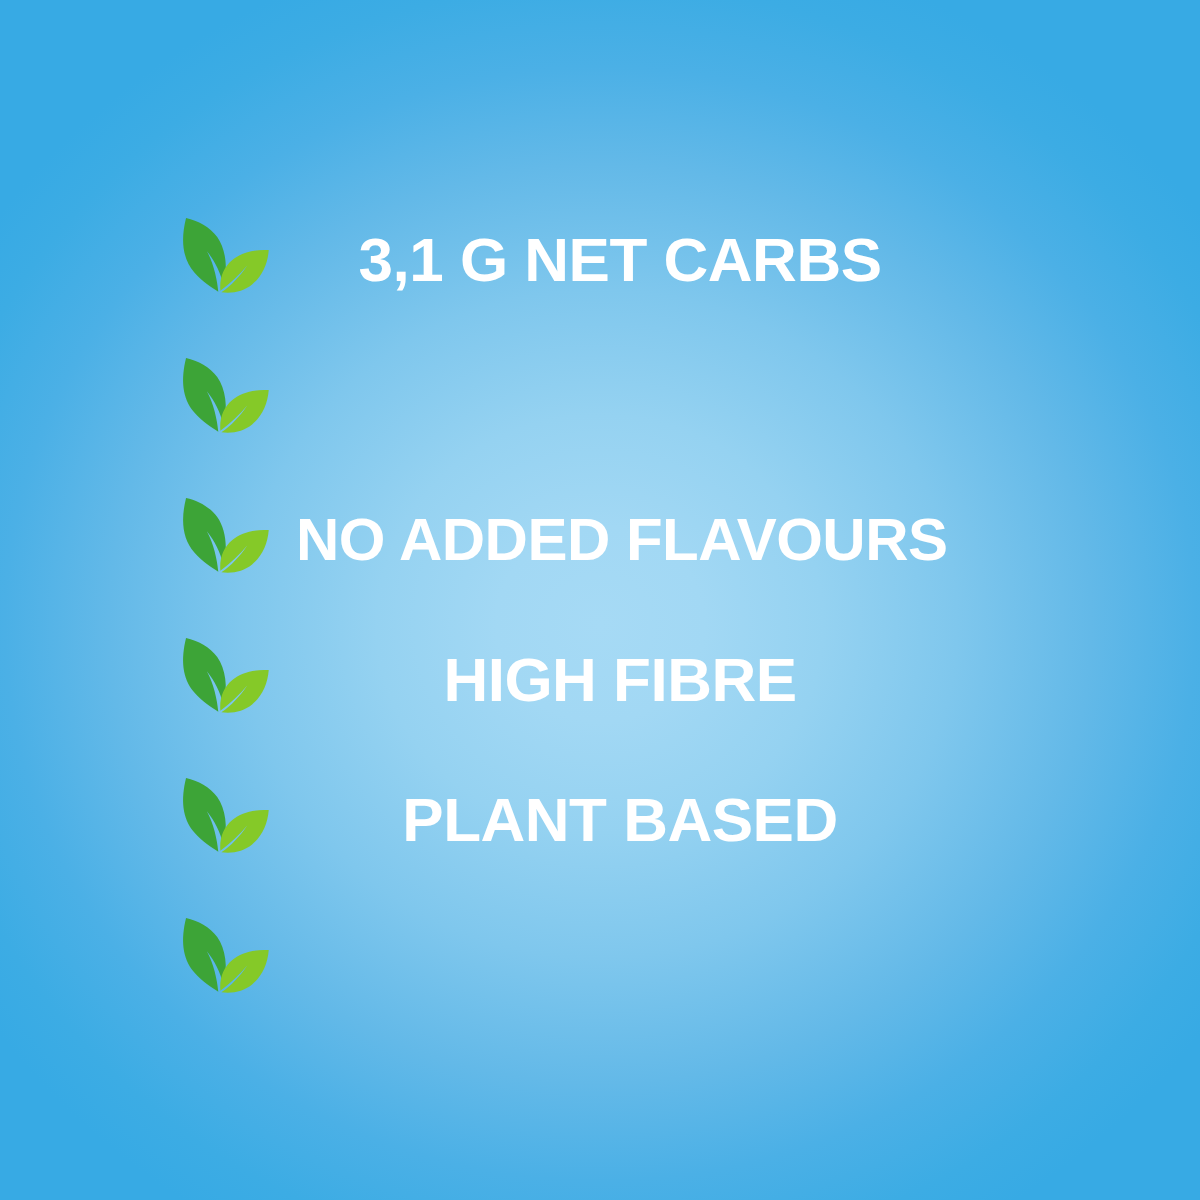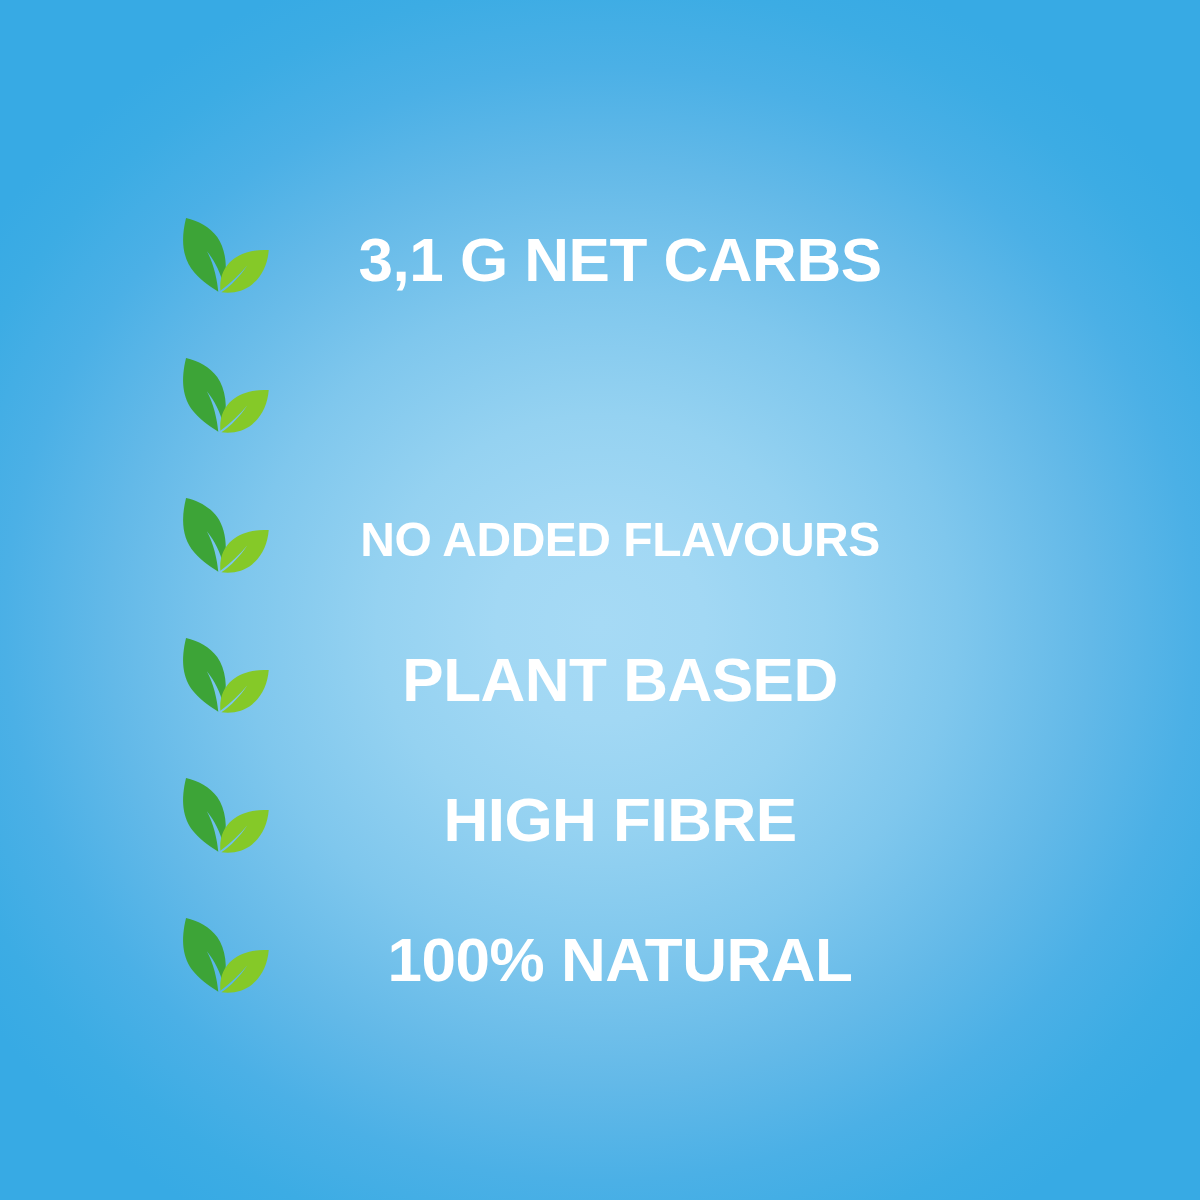--- a/index.html
+++ b/index.html
@@ -83,21 +83,21 @@
     font-size: 63px;
     line-height: 1;
     letter-spacing: -0.5px;
     white-space: nowrap;
     -webkit-font-smoothing: antialiased;
   }
 
   
   .benefit-row[data-row="0"] .benefit-label { font-size: 62px; }
   .benefit-row[data-row="1"] .benefit-label { font-size: 62px; }
-  .benefit-row[data-row="2"] .benefit-label { font-size: 48px; }
+  .benefit-row[data-row="2"] .benefit-label { font-size: 60px; }
   .benefit-row[data-row="3"] .benefit-label { font-size: 62px; }
   .benefit-row[data-row="4"] .benefit-label { font-size: 62px; }
   .benefit-row[data-row="5"] .benefit-label { font-size: 62px; }
 </style>
 </head>
 <body>
 
 <div id="infographic">
 
   <div class="benefits-list">
@@ -124,44 +124,43 @@
     <div class="benefit-row" data-row="2">
       <span class="leaf-icon">
         <svg viewBox="0 0 100 100" xmlns="http://www.w3.org/2000/svg" aria-hidden="true">
           <path d="M13.5 9.5 C 8.5 30 9.5 48 21.5 62 C 29 71 38.5 76.5 44.5 80.5 C 43.5 69 40 53 33.5 41.5 C 41 50.5 46.5 62 49.5 74 C 54 57 51.5 39.5 43.5 28 C 36.5 18 25 12 13.5 9.5 Z" fill="#3da437"></path>
           <path d="M93 40.5 C 79 39.5 66.5 43 58 50 C 49.5 57 45.5 67.5 46.5 79.5 C 56 72.5 65 64 72.5 55 C 65.5 65.5 57 74.5 47.5 81 C 58.5 82.5 69 80 77 73.5 C 87 65.5 92 53.5 93 40.5 Z" fill="#85c928"></path>
         </svg>
       </span>
       <span class="benefit-label">NO ADDED FLAVOURS</span>
     </div>
 
+    <div class="benefit-row" data-row="3">
+      <span class="leaf-icon">
+        <svg viewBox="0 0 100 100" xmlns="http://www.w3.org/2000/svg" aria-hidden="true">
+          <path d="M13.5 9.5 C 8.5 30 9.5 48 21.5 62 C 29 71 38.5 76.5 44.5 80.5 C 43.5 69 40 53 33.5 41.5 C 41 50.5 46.5 62 49.5 74 C 54 57 51.5 39.5 43.5 28 C 36.5 18 25 12 13.5 9.5 Z" fill="#3da437"></path>
+          <path d="M93 40.5 C 79 39.5 66.5 43 58 50 C 49.5 57 45.5 67.5 46.5 79.5 C 56 72.5 65 64 72.5 55 C 65.5 65.5 57 74.5 47.5 81 C 58.5 82.5 69 80 77 73.5 C 87 65.5 92 53.5 93 40.5 Z" fill="#85c928"></path>
+        </svg>
+      </span>
+      <span class="benefit-label">HIGH FIBRE</span>
+    </div>
+
     <div class="benefit-row" data-row="4">
       <span class="leaf-icon">
         <svg viewBox="0 0 100 100" xmlns="http://www.w3.org/2000/svg" aria-hidden="true">
           <path d="M13.5 9.5 C 8.5 30 9.5 48 21.5 62 C 29 71 38.5 76.5 44.5 80.5 C 43.5 69 40 53 33.5 41.5 C 41 50.5 46.5 62 49.5 74 C 54 57 51.5 39.5 43.5 28 C 36.5 18 25 12 13.5 9.5 Z" fill="#3da437"></path>
           <path d="M93 40.5 C 79 39.5 66.5 43 58 50 C 49.5 57 45.5 67.5 46.5 79.5 C 56 72.5 65 64 72.5 55 C 65.5 65.5 57 74.5 47.5 81 C 58.5 82.5 69 80 77 73.5 C 87 65.5 92 53.5 93 40.5 Z" fill="#85c928"></path>
         </svg>
       </span>
       <span class="benefit-label">PLANT BASED</span>
     </div>
 
-    <div class="benefit-row" data-row="3">
-      <span class="leaf-icon">
-        <svg viewBox="0 0 100 100" xmlns="http://www.w3.org/2000/svg" aria-hidden="true">
-          <path d="M13.5 9.5 C 8.5 30 9.5 48 21.5 62 C 29 71 38.5 76.5 44.5 80.5 C 43.5 69 40 53 33.5 41.5 C 41 50.5 46.5 62 49.5 74 C 54 57 51.5 39.5 43.5 28 C 36.5 18 25 12 13.5 9.5 Z" fill="#3da437"></path>
-          <path d="M93 40.5 C 79 39.5 66.5 43 58 50 C 49.5 57 45.5 67.5 46.5 79.5 C 56 72.5 65 64 72.5 55 C 65.5 65.5 57 74.5 47.5 81 C 58.5 82.5 69 80 77 73.5 C 87 65.5 92 53.5 93 40.5 Z" fill="#85c928"></path>
-        </svg>
-      </span>
-      <span class="benefit-label">HIGH FIBRE</span>
-    </div>
-
     <div class="benefit-row" data-row="5">
       <span class="leaf-icon">
         <svg viewBox="0 0 100 100" xmlns="http://www.w3.org/2000/svg" aria-hidden="true">
           <path d="M13.5 9.5 C 8.5 30 9.5 48 21.5 62 C 29 71 38.5 76.5 44.5 80.5 C 43.5 69 40 53 33.5 41.5 C 41 50.5 46.5 62 49.5 74 C 54 57 51.5 39.5 43.5 28 C 36.5 18 25 12 13.5 9.5 Z" fill="#3da437"></path>
           <path d="M93 40.5 C 79 39.5 66.5 43 58 50 C 49.5 57 45.5 67.5 46.5 79.5 C 56 72.5 65 64 72.5 55 C 65.5 65.5 57 74.5 47.5 81 C 58.5 82.5 69 80 77 73.5 C 87 65.5 92 53.5 93 40.5 Z" fill="#85c928"></path>
         </svg>
       </span>
-      <span class="benefit-label">100% NATURAL</span>
     </div>
 
   </div>
 </div>
 
 </body></html>

